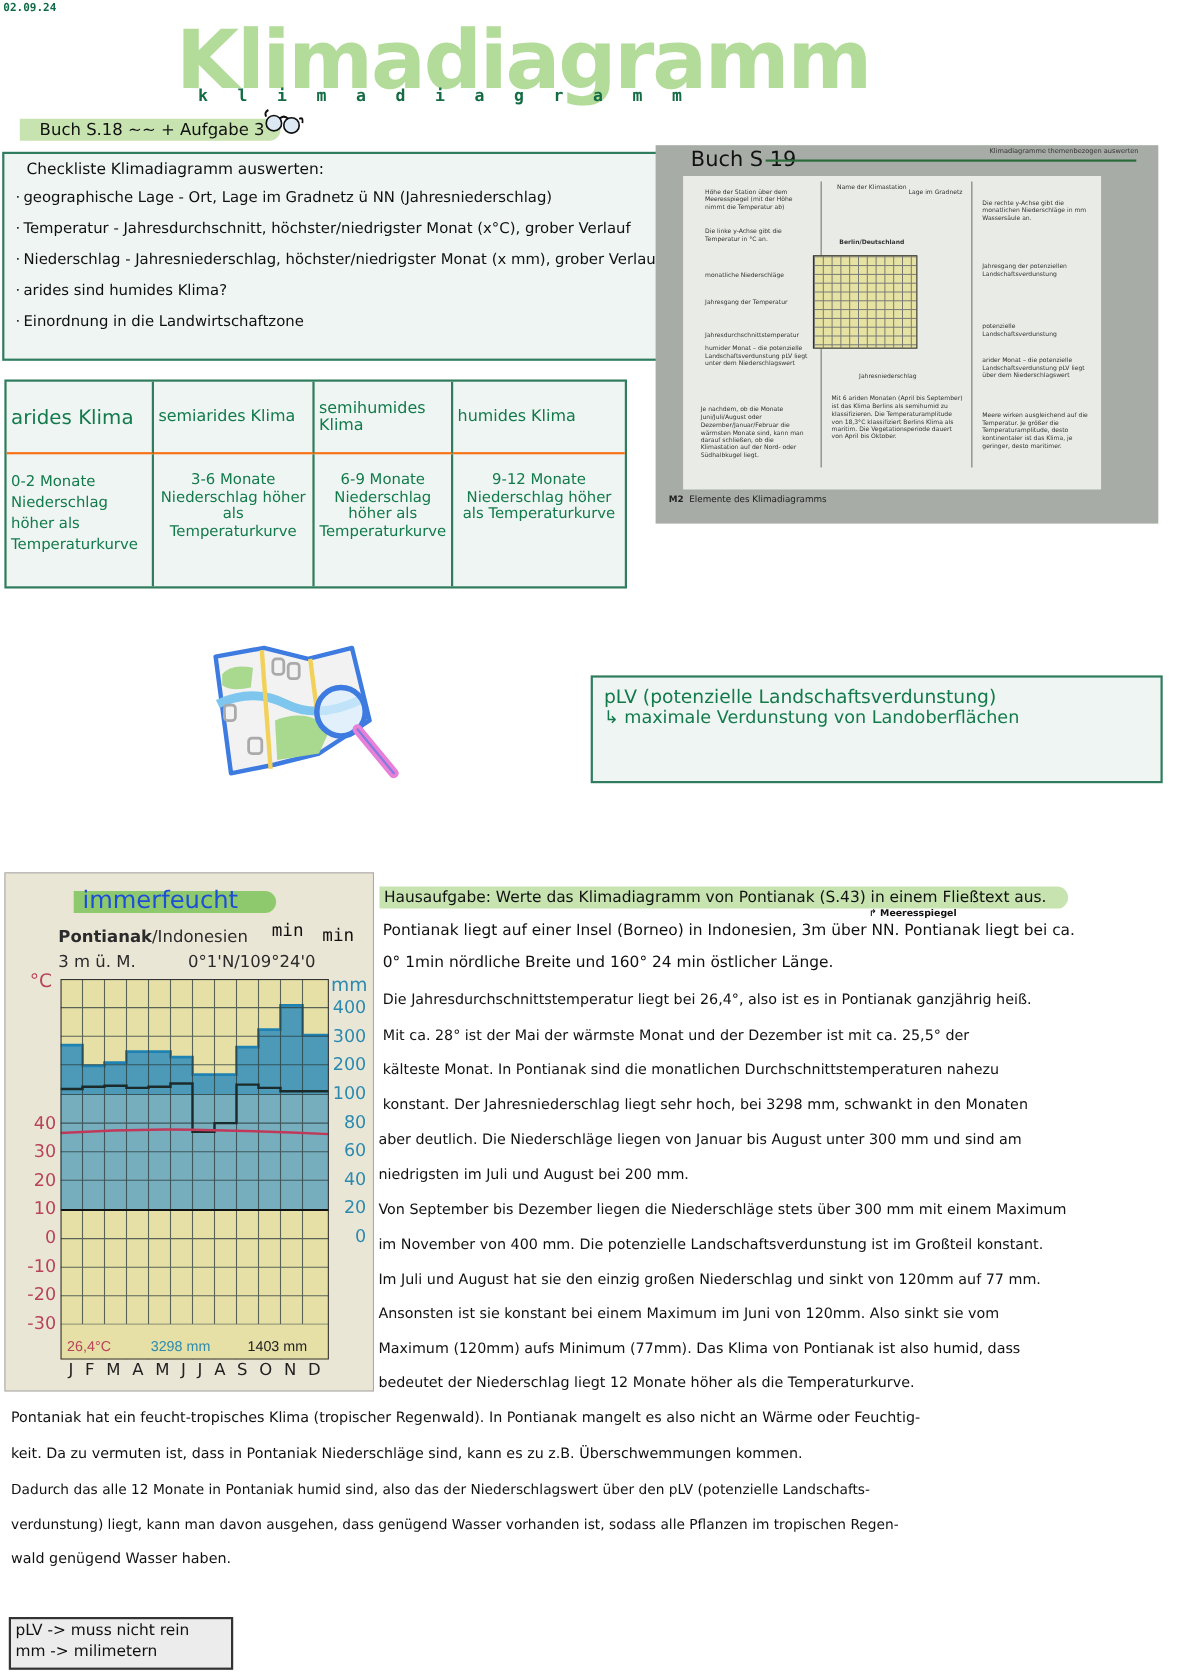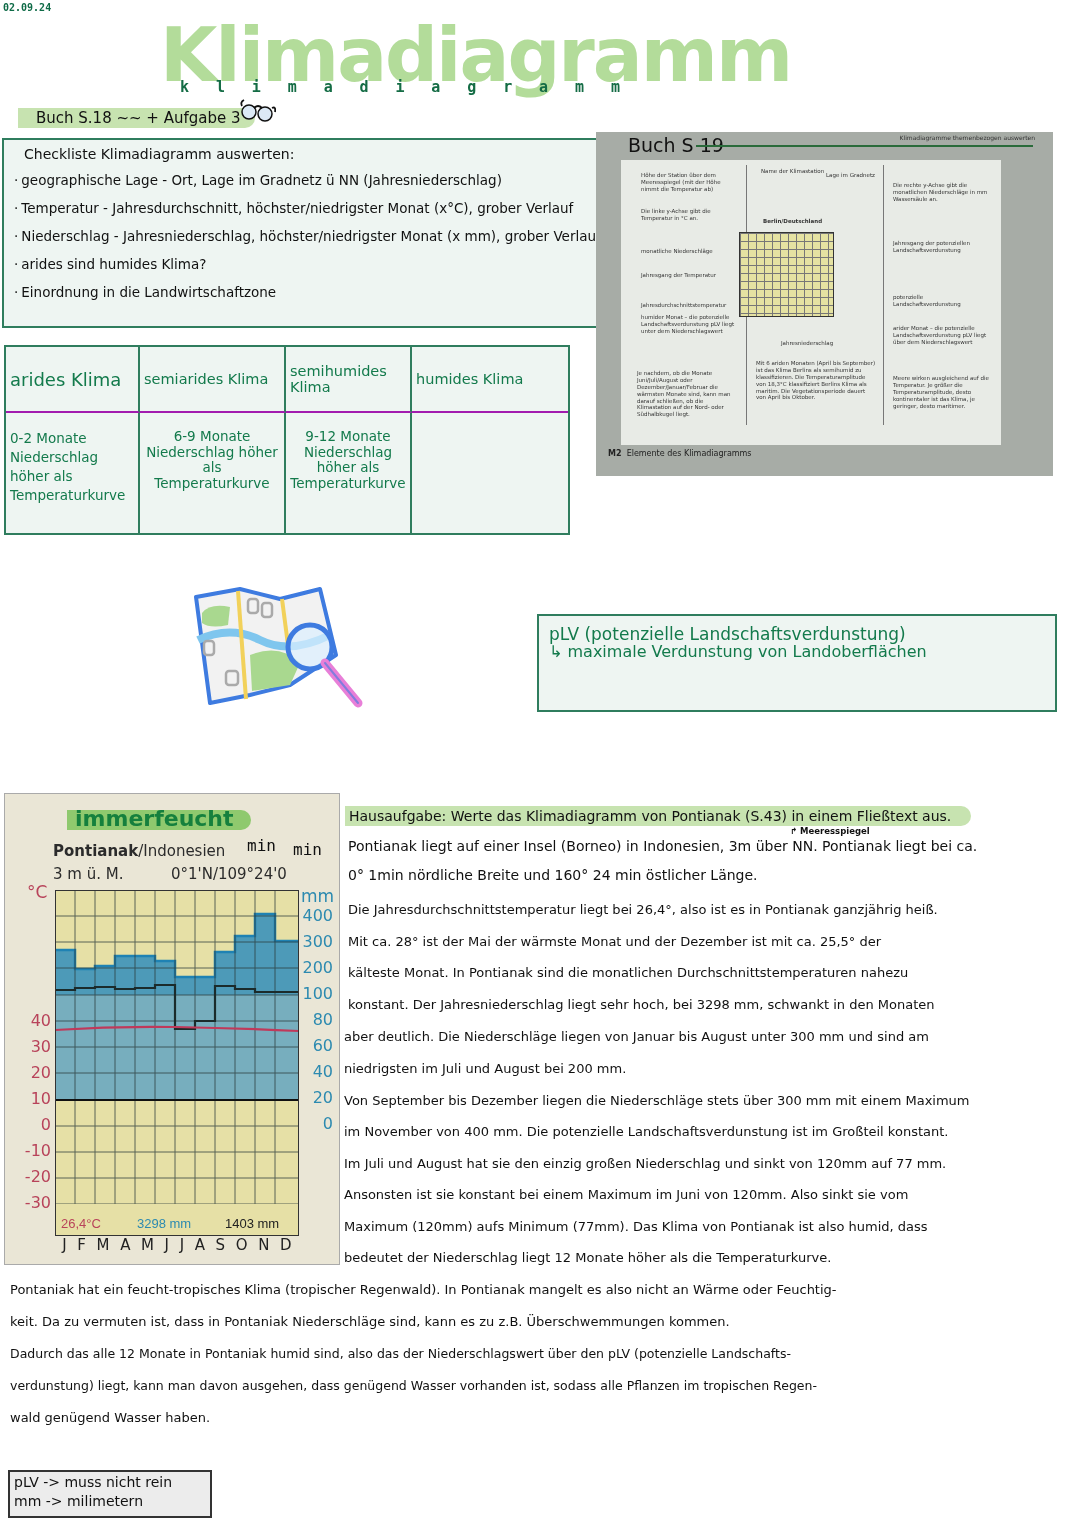--- a/index.html
+++ b/index.html
@@ -17,21 +17,21 @@
   .glasses { left: 248px; top: 96px; font-size: 18px; }
 
   .checklist { left: 2px; top: 138px; width: 598px; height: 190px; border: 2px solid #2f7d5e; background: #eef5f2; padding: 4px 10px; }
   .checklist .head { font-size: 14px; margin: 2px 0 10px 10px; }
   .checklist .item { font-size: 13.5px; margin-bottom: 12px; white-space: nowrap; }
   .checklist .item::before { content: "·"; margin-right: 3px; }
 
   .climate-table { left: 4px; top: 345px; width: 566px; height: 190px; border: 2px solid #2f7d5e; background: #eef5f2; display: grid; grid-template-columns: 134px 146px 126px 1fr; grid-template-rows: 66px 1fr; }
   .climate-table .cell { border-right: 2px solid #2f7d5e; color: #137a4c; padding: 4px; }
   .climate-table .cell:nth-child(4n) { border-right: none; }
-  .climate-table .hd { border-bottom: 2px solid #a21caf; display: flex; align-items: center; font-size: 14.5px; }
+  .climate-table .hd { border-bottom: 2px solid #f97316; display: flex; align-items: center; font-size: 14.5px; }
   .climate-table .hd.first { font-size: 18px; }
   .climate-table .bd { font-size: 13.5px; text-align: center; line-height: 1.15; padding-top: 16px; }
   .climate-table .bd.first { text-align: left; line-height: 1.4; }
 
   .book-photo { left: 596px; top: 132px; width: 457px; height: 344px; background: #a7aca6; overflow: hidden; }
   .book-photo .page { position: absolute; left: 25px; top: 28px; width: 380px; height: 285px; background: #e8ebe6; }
   .book-photo .buch-label { position: absolute; left: 32px; top: 2px; font-size: 19px; color: #111; }
   .book-photo .header-right { position: absolute; right: 18px; top: 2px; font-size: 6px; color: #333; }
   .book-photo .header-line { position: absolute; left: 100px; right: 20px; top: 13px; height: 2px; background: #2a6b3a; }
   .book-photo .col-line { position: absolute; top: 5px; bottom: 20px; width: 1px; background: #777; }
@@ -41,21 +41,21 @@
       background-image: linear-gradient(#777 1px, transparent 1px), linear-gradient(90deg, #777 1px, transparent 1px); background-size: 8px 8px; }
 
   .map-icon { left: 190px; top: 585px; width: 180px; height: 125px; }
 
   .plv-box { left: 537px; top: 614px; width: 520px; height: 98px; border: 2px solid #2f7d5e; background: #eef5f2; padding: 8px 10px; color: #137a4c; }
   .plv-box .l1 { font-size: 17px; }
   .plv-box .l2 { font-size: 16px; margin-top: -2px; }
 
   .pontianak { left: 4px; top: 793px; width: 336px; height: 472px; background: #eae6d6; border: 1px solid #aaa; }
   .pontianak .badge { position: absolute; left: 62px; top: 16px; width: 184px; height: 20px; background: #8fc96e; border-radius: 0 12px 12px 0; }
-  .pontianak .badge-text { position: absolute; left: 70px; top: 12px; font-size: 22px; font-weight: bold; color: #15803d; }
+  .pontianak .badge-text { position: absolute; left: 70px; top: 12px; font-size: 22px; font-weight: normal; color: #1d4ed8; }
   .pontianak .station { position: absolute; left: 48px; top: 48px; font-size: 15px; color: #2b2b2b; }
   .pontianak .station b { font-weight: bold; }
   .pontianak .elev { position: absolute; left: 48px; top: 71px; font-size: 15px; color: #2b2b2b; }
   .pontianak .coords { position: absolute; left: 166px; top: 71px; font-size: 15px; color: #2b2b2b; }
   .pontianak .min1 { position: absolute; left: 242px; top: 42px; font-size: 16px; font-family: "DejaVu Sans Mono", monospace; }
   .pontianak .min2 { position: absolute; left: 288px; top: 46px; font-size: 16px; font-family: "DejaVu Sans Mono", monospace; }
   .pontianak .axis-lbl { position: absolute; font-size: 17px; }
   .pontianak .t-tick { position: absolute; left: 16px; width: 30px; text-align: right; font-size: 16px; color: #b8435a; }
   .pontianak .p-tick { position: absolute; left: 292px; width: 36px; text-align: right; font-size: 16px; color: #2c8ab0; }
   .pontianak .months { position: absolute; left: 52px; top: 442px; width: 240px; display: flex; justify-content: space-around; font-size: 15px; color: #222; }
@@ -101,20 +101,21 @@
   <div class="item">arides sind humides Klima?</div>
   <div class="item">Einordnung in die Landwirtschaftzone</div>
 </div>
 
 <div class="abs climate-table">
   <div class="cell hd first">arides Klima</div>
   <div class="cell hd">semiarides Klima</div>
   <div class="cell hd">semihumides Klima</div>
   <div class="cell hd">humides Klima</div>
   <div class="cell bd first">0-2 Monate Niederschlag höher als Temperaturkurve</div>
+  <div class="cell bd">3-6 Monate Niederschlag höher als Temperaturkurve</div>
   <div class="cell bd">6-9 Monate Niederschlag höher als Temperaturkurve</div>
   <div class="cell bd">9-12 Monate Niederschlag höher als Temperaturkurve</div>
 </div>
 
 <div class="abs book-photo">
   <div class="page">
     <div class="col-line" style="left:125px;"></div>
     <div class="col-line" style="left:262px;"></div>
     <div class="mini" style="left:20px;top:12px;width:95px;">Höhe der Station über dem Meeresspiegel (mit der Höhe nimmt die Temperatur ab)</div>
     <div class="mini" style="left:20px;top:48px;width:95px;">Die linke y-Achse gibt die Temperatur in °C an.</div>

